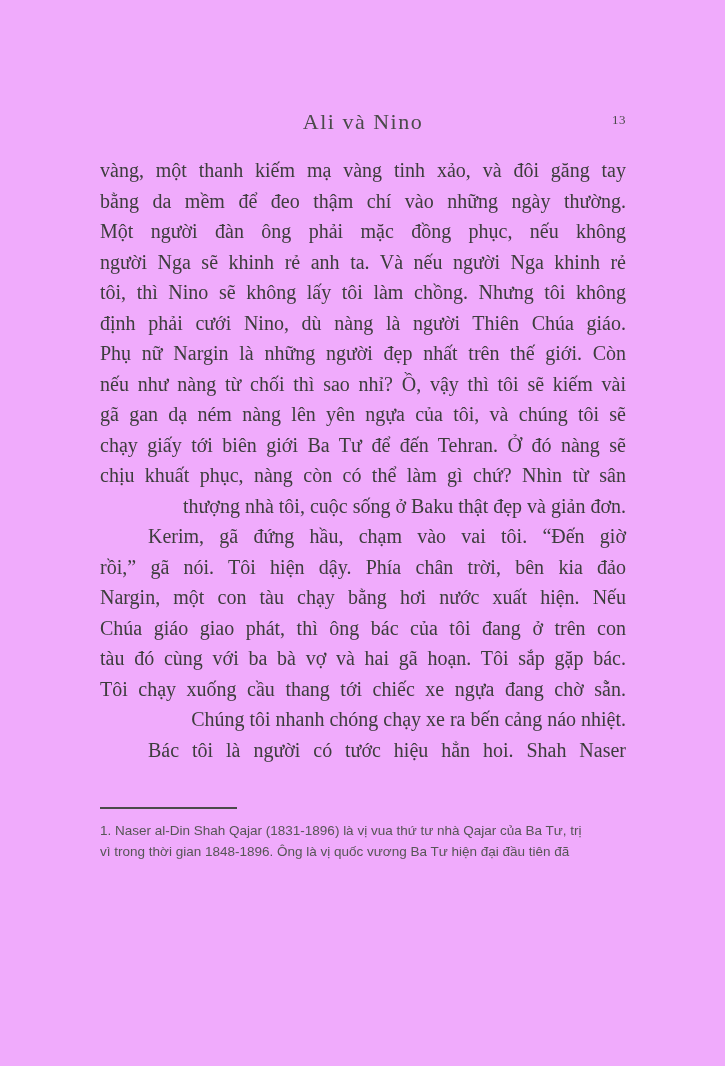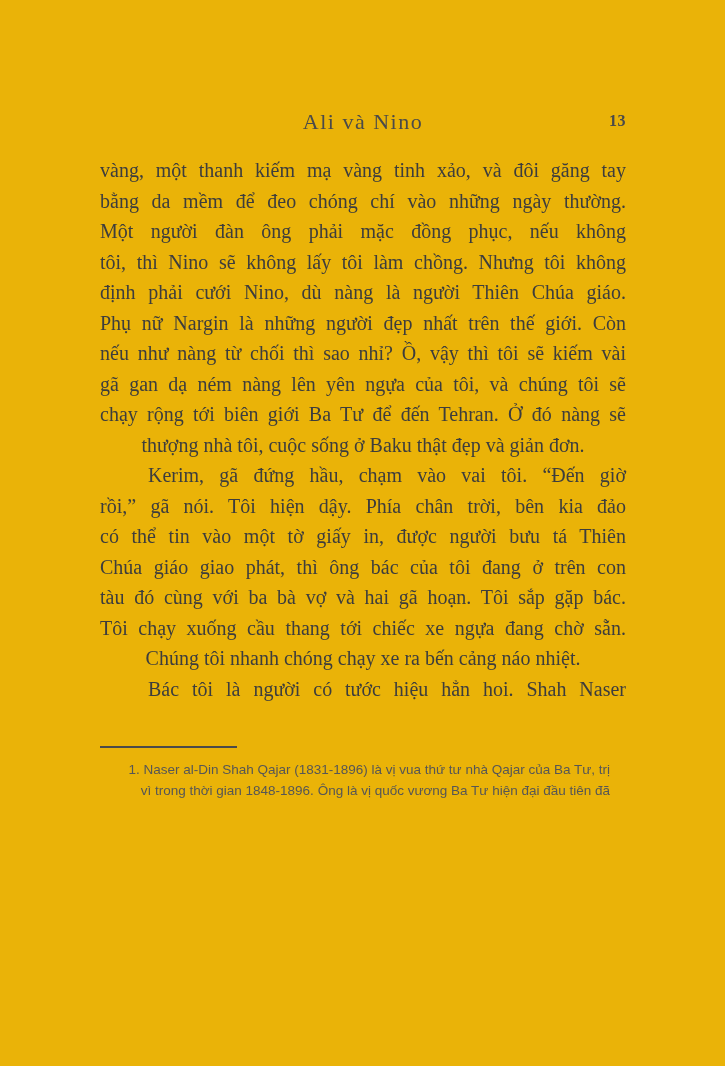--- a/index.html
+++ b/index.html
@@ -8,21 +8,21 @@
   }
   body {
     width: 725px;
     height: 1066px;
     background: #fdfdfd;
   }
   .page {
     position: relative;
     width: 725px;
     height: 1066px;
-    background: #eab308;
+    background: #f0abfc;
     font-family: "Liberation Serif", serif;
     overflow: hidden;
   }
   .content {
     position: absolute;
     left: 100px;
     top: 0;
     width: 526px;
   }
   .header {
@@ -35,41 +35,40 @@
     display: block;
     text-align: center;
     font-size: 22px;
     letter-spacing: 1.5px;
     color: #4a4a4a;
   }
   .pagenum {
     position: absolute;
     right: 0;
     top: 3px;
-    font-size: 16px;
+    font-size: 13px;
     letter-spacing: 0.5px;
     color: #4a4a4a;
-    font-weight: bold;
   }
   .bodytext {
     margin-top: 19px;
     color: #3d3d3d;
     font-size: 20px;
     line-height: 30.5px;
   }
   .line {
     width: 100%;
   }
   .j {
     text-align: justify;
     text-align-last: justify;
     -moz-text-align-last: justify;
   }
   .last {
-    text-align: center;
+    text-align: right;
   }
   .indent {
     text-indent: 48px;
   }
   sup {
     font-size: 0.58em;
     line-height: 0;
     vertical-align: super;
   }
   .footnote {
@@ -80,53 +79,55 @@
     color: #565656;
     width: 510px;
   }
   .rule {
     width: 137px;
     height: 2px;
     background: #4a4a4a;
     margin-bottom: 11px;
   }
   .fline {
-    text-align: right;
+    text-align: left;
   }
 </style>
 </head>
 <body>
 
 <div class="page">
   <div class="content">
 
     <div class="header">
       <span class="title">Ali và Nino</span>
       <span class="pagenum">13</span>
     </div>
 
     <div class="bodytext">
 
       <div class="para">
         <div class="line j">vàng, một thanh kiếm mạ vàng tinh xảo, và đôi găng tay</div>
-        <div class="line j">bằng da mềm để đeo chóng chí vào những ngày thường.</div>
+        <div class="line j">bằng da mềm để đeo thậm chí vào những ngày thường.</div>
         <div class="line j">Một người đàn ông phải mặc đồng phục, nếu không</div>
+        <div class="line j">người Nga sẽ khinh rẻ anh ta. Và nếu người Nga khinh rẻ</div>
         <div class="line j">tôi, thì Nino sẽ không lấy tôi làm chồng. Nhưng tôi không</div>
         <div class="line j">định phải cưới Nino, dù nàng là người Thiên Chúa giáo.</div>
         <div class="line j">Phụ nữ Nargin là những người đẹp nhất trên thế giới. Còn</div>
         <div class="line j">nếu như nàng từ chối thì sao nhỉ? Ồ, vậy thì tôi sẽ kiếm vài</div>
         <div class="line j">gã gan dạ ném nàng lên yên ngựa của tôi, và chúng tôi sẽ</div>
-        <div class="line j">chạy rộng tới biên giới Ba Tư để đến Tehran. Ở đó nàng sẽ</div>
+        <div class="line j">chạy giấy tới biên giới Ba Tư để đến Tehran. Ở đó nàng sẽ</div>
+        <div class="line j">chịu khuất phục, nàng còn có thể làm gì chứ? Nhìn từ sân</div>
         <div class="line last">thượng nhà tôi, cuộc sống ở Baku thật đẹp và giản đơn.</div>
       </div>
 
       <div class="para">
         <div class="line j indent">Kerim, gã đứng hầu, chạm vào vai tôi. “Đến giờ</div>
         <div class="line j">rồi,” gã nói. Tôi hiện dậy. Phía chân trời, bên kia đảo</div>
-        <div class="line j">có thể tin vào một tờ giấy in, được người bưu tá Thiên</div>
+        <div class="line j">Nargin, một con tàu chạy bằng hơi nước xuất hiện. Nếu</div>
         <div class="line j">Chúa giáo giao phát, thì ông bác của tôi đang ở trên con</div>
         <div class="line j">tàu đó cùng với ba bà vợ và hai gã hoạn. Tôi sắp gặp bác.</div>
         <div class="line j">Tôi chạy xuống cầu thang tới chiếc xe ngựa đang chờ sẵn.</div>
         <div class="line last">Chúng tôi nhanh chóng chạy xe ra bến cảng náo nhiệt.</div>
       </div>
 
       <div class="para">
         <div class="line j indent">Bác tôi là người có tước hiệu hẳn hoi. Shah Naser</div>
       </div>
 

